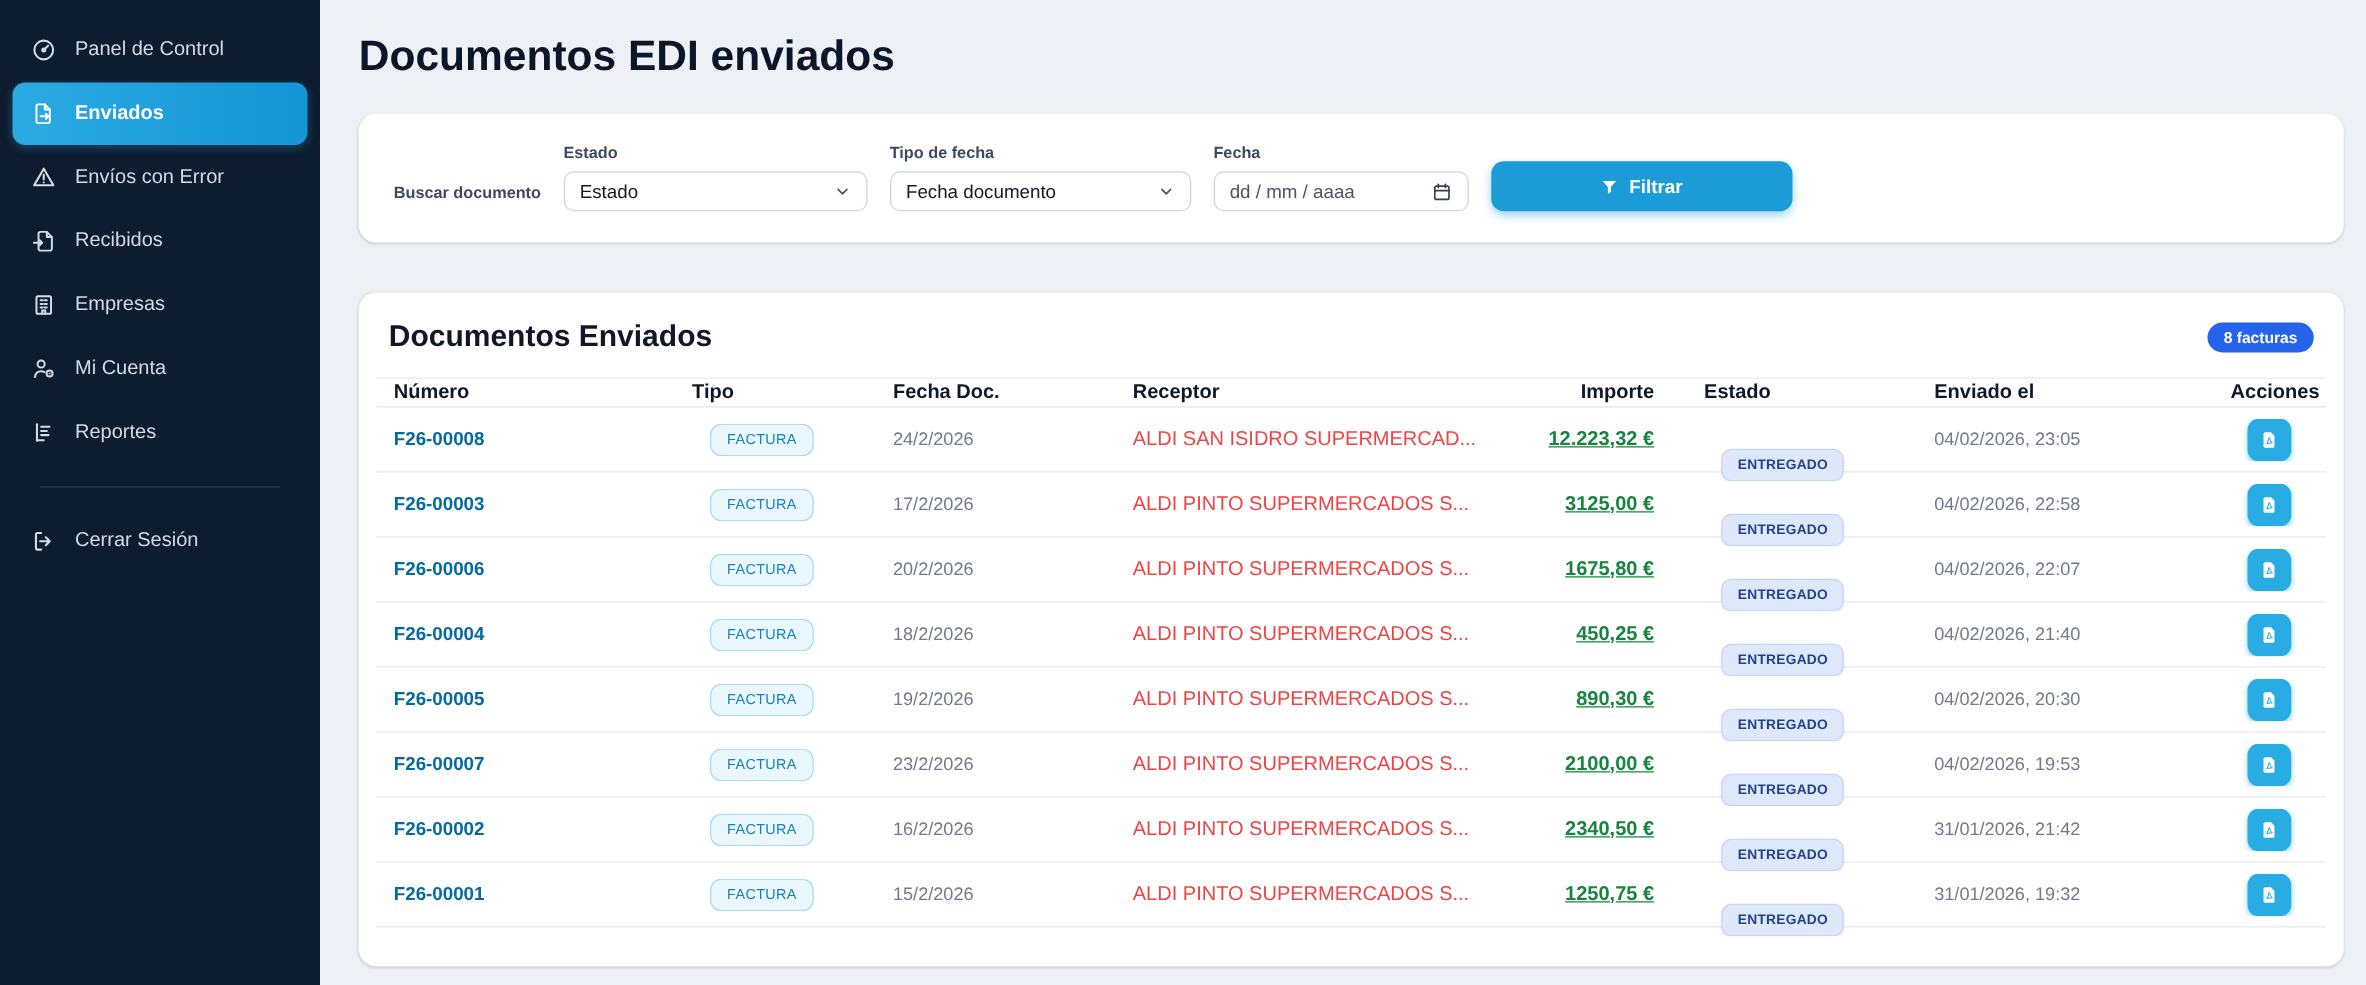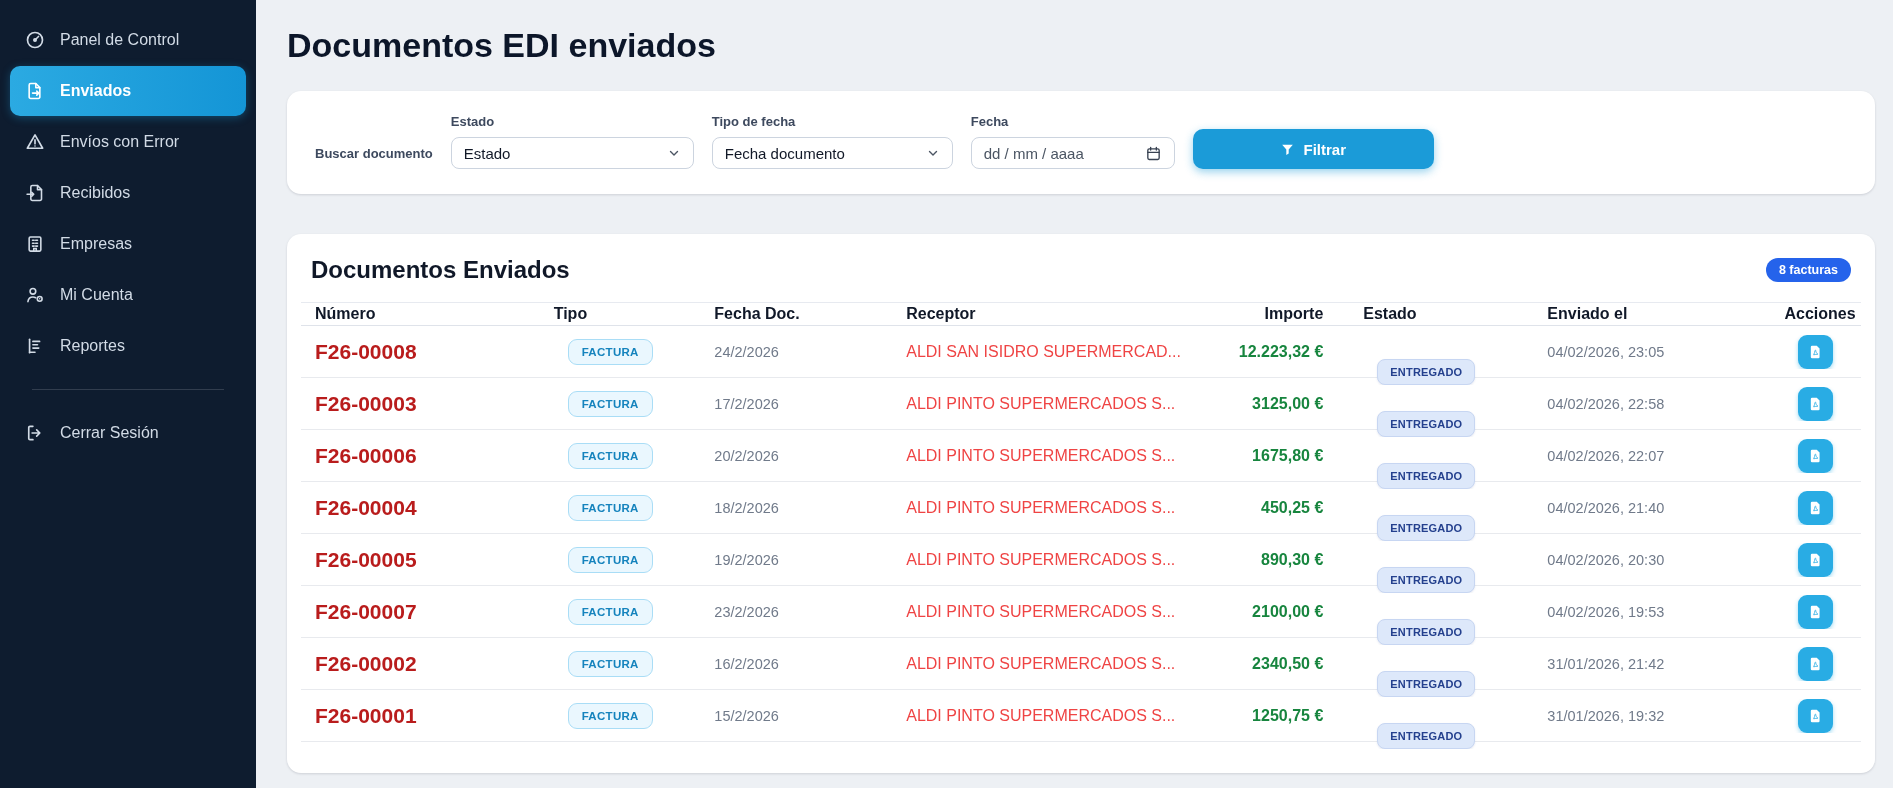--- a/index.html
+++ b/index.html
@@ -49,26 +49,26 @@
   .panel-head { display:flex; justify-content:space-between; align-items:center; padding:4px 10px 18px; }
   .panel-title { font-size:24px; font-weight:600; color:#101828; }
   .count-badge { background:#2563eb; color:#fff; font-size:12.5px; font-weight:700;
                  padding:5px 13px; border-radius:13px; }
   .tgrid { display:grid; grid-template-columns:15.3% 10.3% 12.3% 19% 10.3% 11.8% 15.2% 5.8%; align-items:center; }
   .thead { height:24px; border-top:1px solid #e7eaf0; border-bottom:1px solid #dfe3ea;
            font-size:16px; font-weight:700; color:#101828; }
   .th { padding-left:14px; } .th.right { text-align:right; padding-right:26px; }
   .row { height:52px; border-bottom:1px solid #e8eaee; }
   .td { padding-left:14px; white-space:nowrap; overflow:hidden; }
-  .td.num { font-weight:700; color:#b91c1c; font-size:21px; }
+  .td.num { font-weight:700; color:#0369a1; font-size:15px; }
   .td.gray { color:#707a8a; font-size:14.5px; }
   .td.receptor { color:#ef4444; font-size:16px; }
-  .td.importe { text-align:right; padding-right:26px; color:#17853e; font-weight:700; font-size:16px; }
+  .td.importe { text-align:right; padding-right:26px; color:#17853e; font-weight:700; font-size:16px;text-decoration:underline; }
   .badge-tipo { display:inline-block; margin-left:14px; padding:6px 13px; border:1.5px solid #a9ddf6;
-                background:#eaf7fe; color:#1583bd; font-size:11.5px; font-weight:700; letter-spacing:.3px; border-radius:9px; }
+                background:#eaf7fe; color:#1583bd; font-size:11.5px; font-weight:400; letter-spacing:.3px; border-radius:9px; }
   .badge-estado { display:inline-block; margin-left:14px; padding:6px 12px; border:1px solid #c7d6f2;
                   background:#dde8fa; color:#24408e; font-size:11px; font-weight:700; letter-spacing:.2px;
                   border-radius:8px; box-shadow:0 1px 2px rgba(30,58,138,.10);margin-top:40px; }
   .action-btn { width:35px; height:34px; margin-left:14px; border:none; border-radius:9px; background:#29ace4;
                 display:flex; align-items:center; justify-content:center; cursor:pointer;
                 box-shadow:0 2px 4px rgba(41,172,228,.45); }
 </style>
 </head>
 <body>
 

